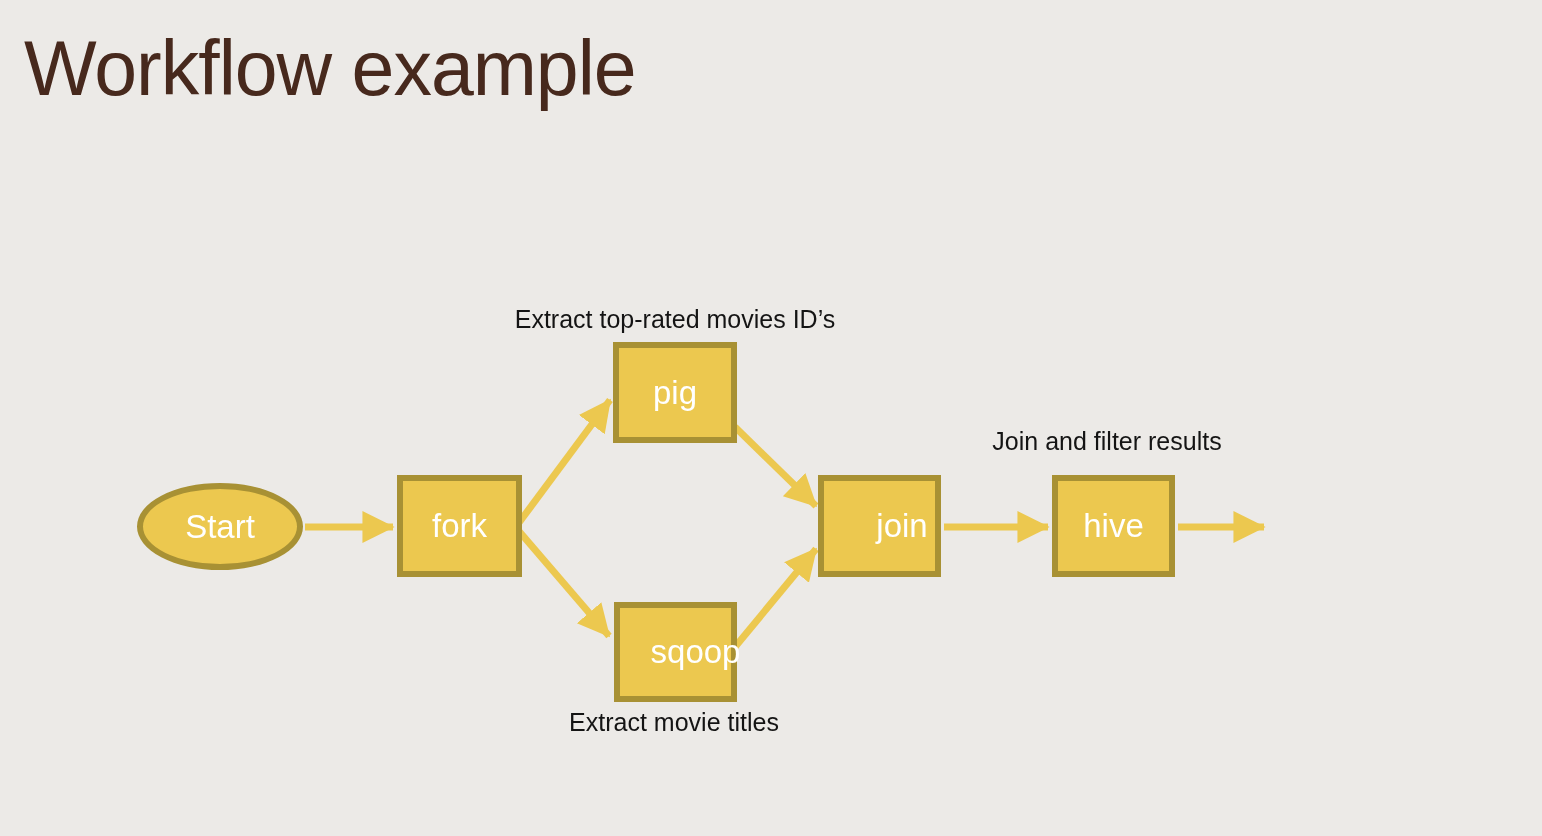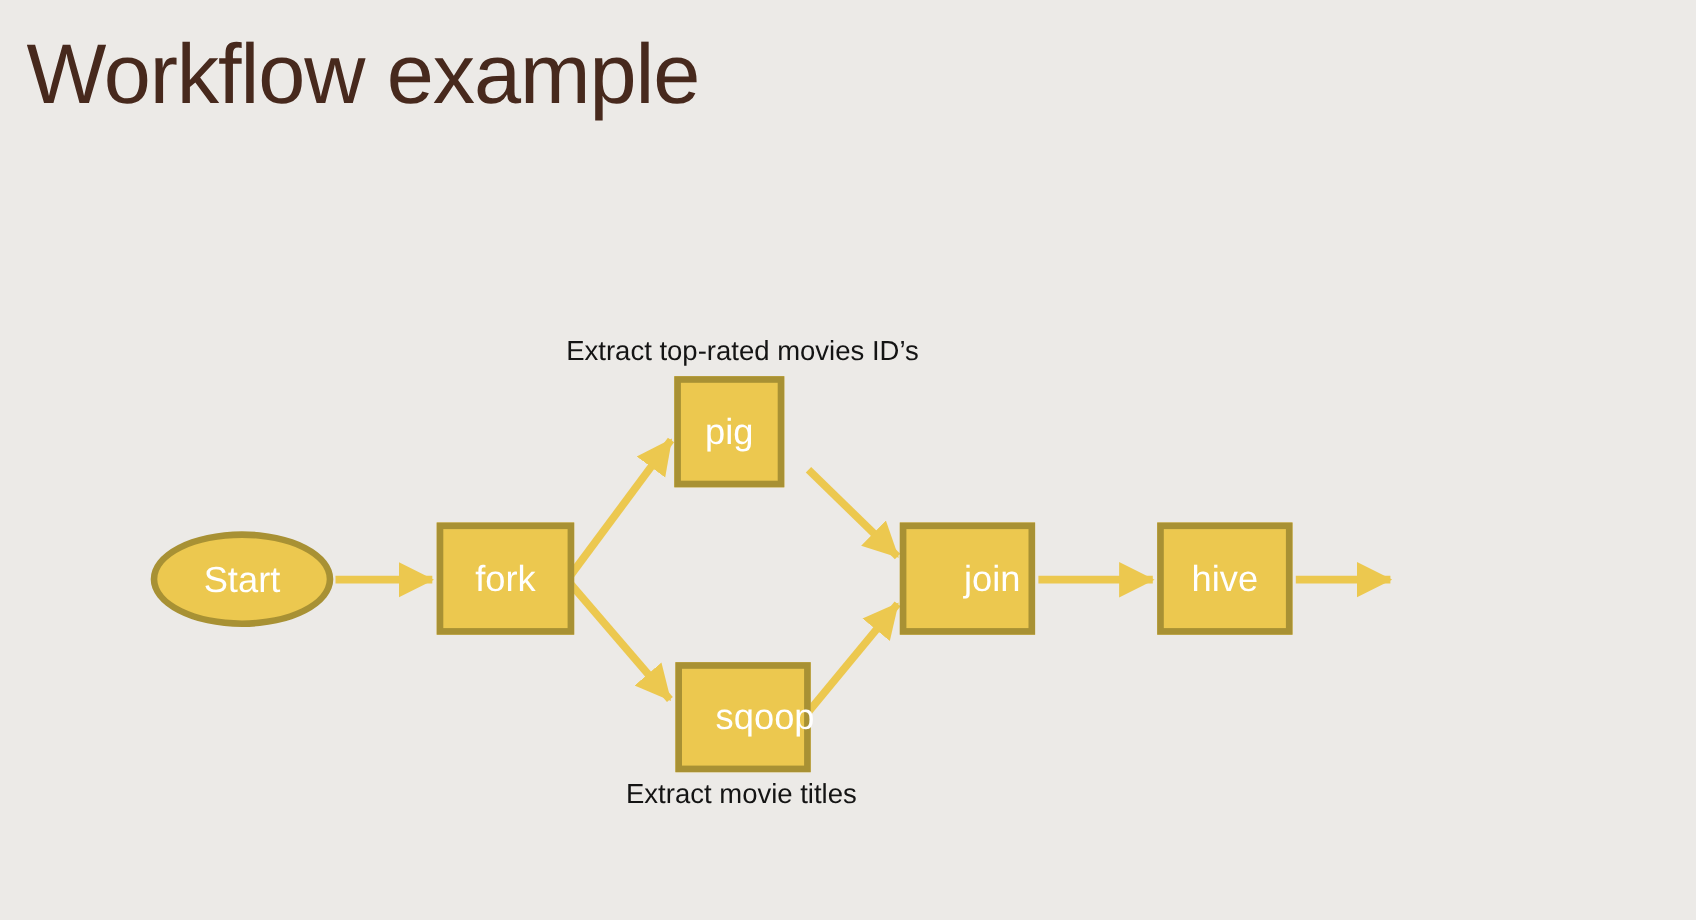--- a/index.html
+++ b/index.html
@@ -33,21 +33,21 @@
   .node-label{pointer-events:none;}
   .annotation{
     position:absolute;z-index:2;
     width:420px;text-align:center;
     font-size:25px;color:#141414;
     white-space:nowrap;
   }
   
   #node-start{left:137px;top:483px;width:166px;height:87px;}
   #node-fork{left:397px;top:475px;width:125px;height:102px;}
-  #node-pig{left:613px;top:342px;width:100px;height:101px;}
+  #node-pig{left:613px;top:342px;width:124px;height:101px;}
   #node-sqoop{left:614px;top:602px;width:123px;height:100px;padding-left:40px;}
   #node-join{left:818px;top:475px;width:123px;height:102px;padding-left:45px;}
   #node-hive{left:1052px;top:475px;width:123px;height:102px;}
   #node-end{left:1268px;top:483px;width:169px;height:87px;}
   
   #annotation-pig{left:465px;top:305px;}
   #annotation-sqoop{left:464px;top:708px;}
   #annotation-hive{left:897px;top:427px;}
 </style>
 </head>
@@ -96,14 +96,15 @@
 
   <div class="node" id="node-hive">
     <span class="node-label">hive</span>
   </div>
 
 
   <div class="annotation" id="annotation-pig">Extract top-rated movies ID’s</div>
 
   <div class="annotation" id="annotation-sqoop">Extract movie titles</div>
 
+  <div class="annotation" id="annotation-hive">Join and filter results</div>
 
 </div>
 
 </body></html>

